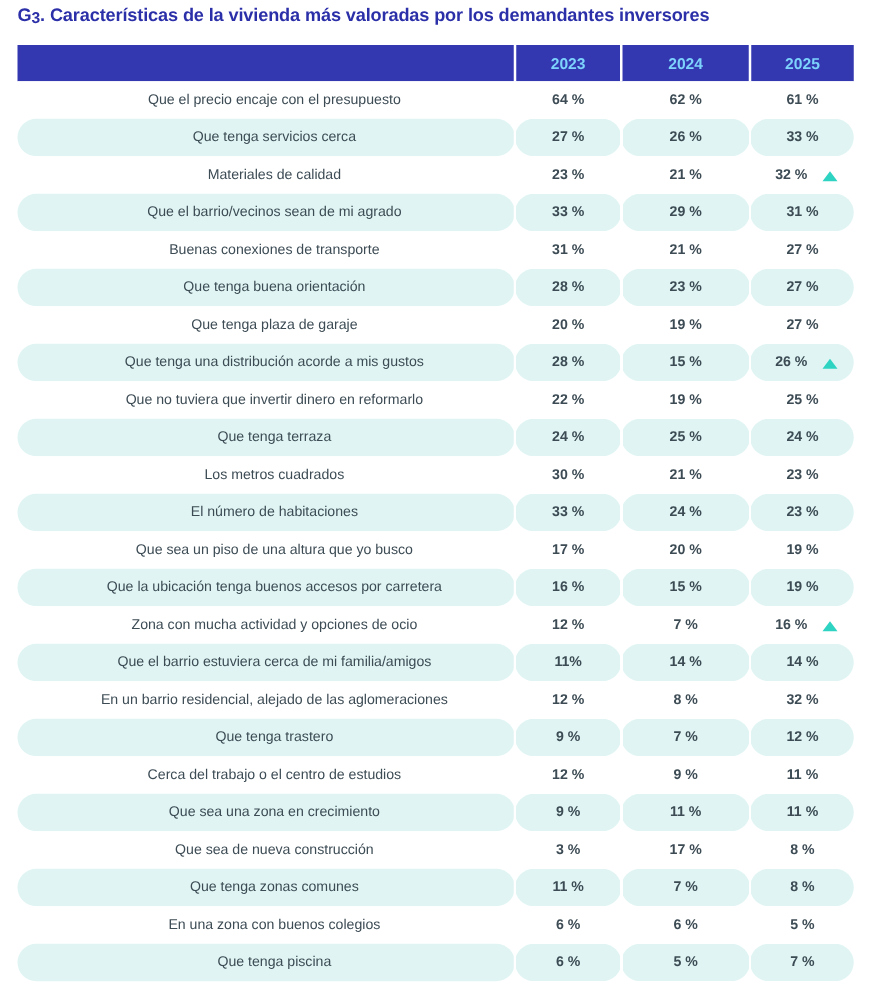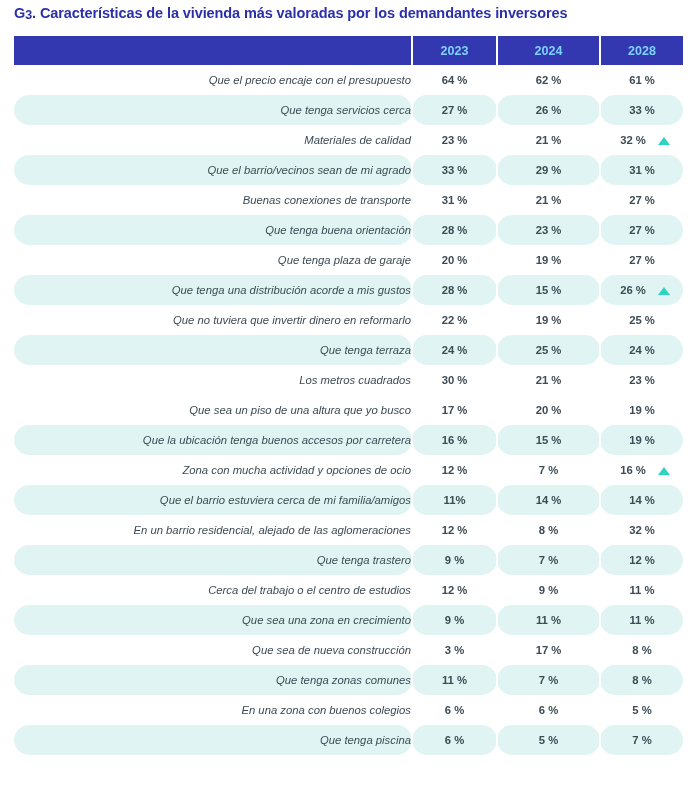--- a/index.html
+++ b/index.html
@@ -84,23 +84,22 @@
     height: 30px;
     font-size: 11.3px;
     color: #3C4B54;
     vertical-align: middle;
     border-right: 2px solid #ffffff;
   }
   tbody td.val-last { border-right: none; }
 
   tbody td.cell-label {
     padding-left: 14px;
-    text-align: right;
+    text-align: center;
     white-space: nowrap;
-    font-style: italic;
   }
 
   tbody td.cell-val {
     text-align: center;
     font-weight: bold;
     position: relative;
   }
   tbody td.cell-val .vtxt { display: inline-block; }
 
   tbody td.cell-val.with-arrow .vtxt {
@@ -135,21 +134,21 @@
         <col class="c-label">
         <col class="c-y1">
         <col class="c-y2">
         <col class="c-y3">
       </colgroup>
       <thead>
         <tr>
           <th class="h-label"></th>
           <th>2023</th>
           <th>2024</th>
-          <th class="h-last">2028</th>
+          <th class="h-last">2025</th>
         </tr>
       </thead>
       <tbody id="tbody">
           <tr class="band-a">
             <td class="cell-label">Que el precio encaje con el presupuesto</td>
             <td class="cell-val"><span class="vtxt">64 %</span></td>
             <td class="cell-val"><span class="vtxt">62 %</span></td>
             <td class="cell-val val-last"><span class="vtxt">61 %</span></td>
           </tr>
           <tr class="band-b">
@@ -205,20 +204,26 @@
             <td class="cell-val"><span class="vtxt">24 %</span></td>
             <td class="cell-val"><span class="vtxt">25 %</span></td>
             <td class="cell-val val-last"><span class="vtxt">24 %</span></td>
           </tr>
           <tr class="band-a">
             <td class="cell-label">Los metros cuadrados</td>
             <td class="cell-val"><span class="vtxt">30 %</span></td>
             <td class="cell-val"><span class="vtxt">21 %</span></td>
             <td class="cell-val val-last"><span class="vtxt">23 %</span></td>
           </tr>
+          <tr class="band-b">
+            <td class="cell-label">El número de habitaciones</td>
+            <td class="cell-val"><span class="vtxt">33 %</span></td>
+            <td class="cell-val"><span class="vtxt">24 %</span></td>
+            <td class="cell-val val-last"><span class="vtxt">23 %</span></td>
+          </tr>
           <tr class="band-a">
             <td class="cell-label">Que sea un piso de una altura que yo busco</td>
             <td class="cell-val"><span class="vtxt">17 %</span></td>
             <td class="cell-val"><span class="vtxt">20 %</span></td>
             <td class="cell-val val-last"><span class="vtxt">19 %</span></td>
           </tr>
           <tr class="band-b">
             <td class="cell-label">Que la ubicación tenga buenos accesos por carretera</td>
             <td class="cell-val"><span class="vtxt">16 %</span></td>
             <td class="cell-val"><span class="vtxt">15 %</span></td>

